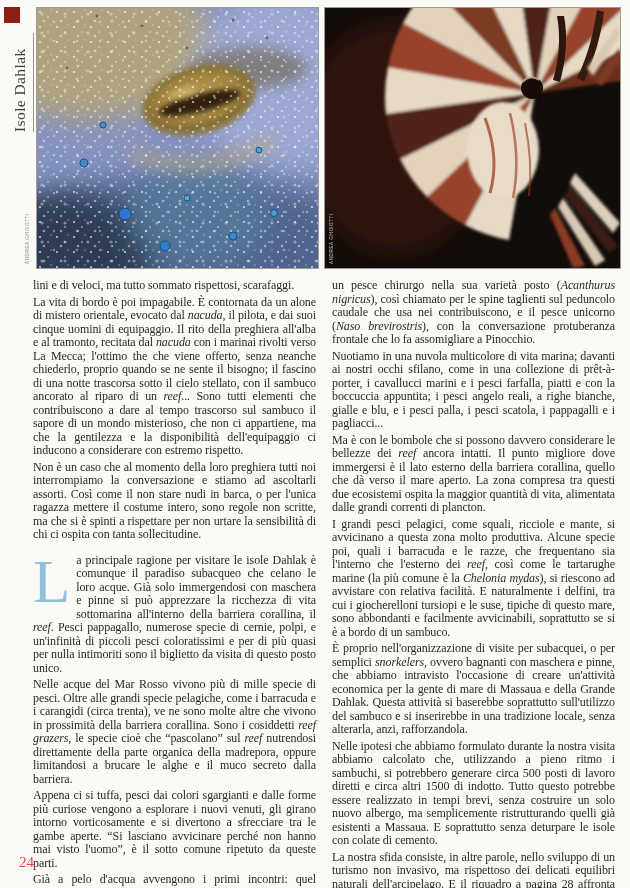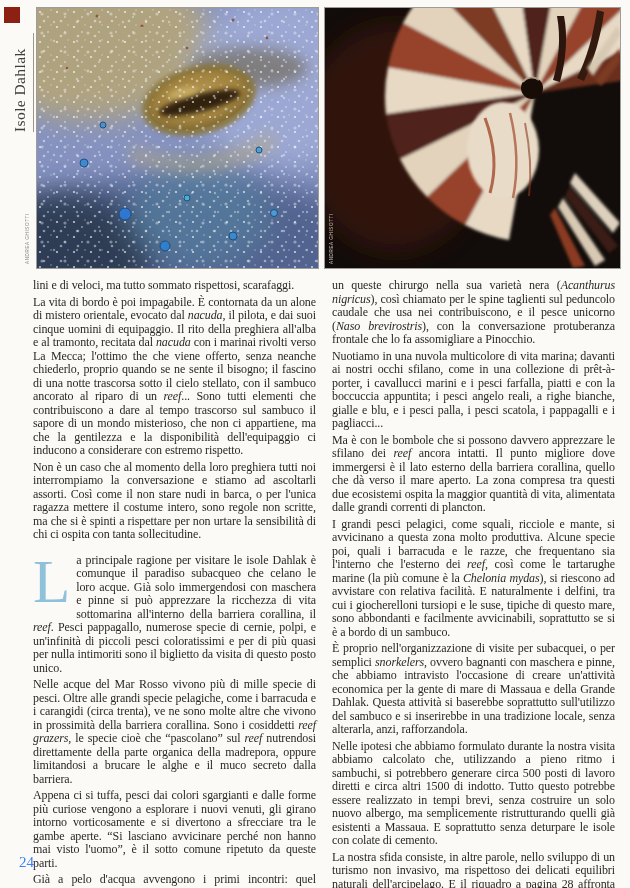--- a/index.html
+++ b/index.html
@@ -37,21 +37,21 @@
   .col-left{left:30px;}
   .col-right{left:329px;}
   .col p{margin:3px;padding:0;}
   .col p.has-dropcap{margin-top:12px;}
   .dropcap{
     float:left;font-size:61px;line-height:50px;height:52px;
     margin:3px 6px 0 0;color:#8fc2da;
   }
   .col i{font-style:italic;}
   
-  .page-number{position:absolute;left:19px;top:854px;font-size:15px;color:#3b82f6;}
+  .page-number{position:absolute;left:19px;top:854px;font-size:15px;color:#ef4444;}
 </style>
 </head>
 <body>
 
 <div class="page">
 
   <div class="corner-square" style="background: rgb(140, 32, 18);"></div>
   <div class="sidebar-title">Isole Dahlak</div>
   <div class="sidebar-rule"></div>
 
@@ -174,23 +174,23 @@
     <p><span>lini e di veloci, ma tutto sommato rispettosi, scarafaggi.</span></p>
     <p><span>La vita di bordo è poi impagabile. È contornata da un alone di mistero orientale, evocato dal </span><i>nacuda</i><span>, il pilota, e dai suoi cinque uomini di equipaggio. Il rito della preghiera all'alba e al tramonto, recitata dal </span><i>nacuda</i><span> con i marinai rivolti verso La Mecca; l'ottimo the che viene offerto, senza neanche chiederlo, proprio quando se ne sente il bisogno; il fascino di una notte trascorsa sotto il cielo stellato, con il sambuco ancorato al riparo di un </span><i>reef</i><span>... Sono tutti elementi che contribuiscono a dare al tempo trascorso sul sambuco il sapore di un mondo misterioso, che non ci appartiene, ma che la gentilezza e la disponibilità dell'equipaggio ci inducono a considerare con estremo rispetto.</span></p>
     <p><span>Non è un caso che al momento della loro preghiera tutti noi interrompiamo la conversazione e stiamo ad ascoltarli assorti. Così come il non stare nudi in barca, o per l'unica ragazza mettere il costume intero, sono regole non scritte, ma che si è spinti a rispettare per non urtare la sensibilità di chi ci ospita con tanta sollecitudine.</span></p>
     <p class="has-dropcap"><span class="dropcap" style="color: rgb(143, 194, 218);">L</span><span><span>a principale ragione per visitare le isole Dahlak è comunque il paradiso subacqueo che celano le loro acque. Già solo immergendosi con maschera e pinne si può apprezzare la ricchezza di vita sottomarina all'interno della barriera corallina, il </span><i>reef</i><span>. Pesci pappagallo, numerose specie di cernie, polpi, e un'infinità di piccoli pesci coloratissimi e per di più quasi per nulla intimoriti sono il biglietto da visita di questo posto unico.</span></span></p>
     <p><span>Nelle acque del Mar Rosso vivono più di mille specie di pesci. Oltre alle grandi specie pelagiche, come i barracuda e i carangidi (circa trenta), ve ne sono molte altre che vivono in prossimità della barriera corallina. Sono i cosiddetti </span><i>reef grazers</i><span>, le specie cioè che “pascolano” sul </span><i>reef</i><span> nutrendosi direttamente della parte organica della madrepora, oppure limitandosi a brucare le alghe e il muco secreto dalla barriera.</span></p>
     <p><span>Appena ci si tuffa, pesci dai colori sgargianti e dalle forme più curiose vengono a esplorare i nuovi venuti, gli girano intorno vorticosamente e si divertono a sfrecciare tra le gambe aperte. “Si lasciano avvicinare perché non hanno mai visto l'uomo”, è il sotto comune ripetuto da queste parti.</span></p>
     <p><span>Già a pelo d'acqua avvengono i primi incontri: quel pesciolino dal corpo argentato ed esilissimo è il pesce trombetta (</span><i>Pinocchio commersonii</i><span>), ed ecco, poco distante da questo,</span></p>
   </div>
 
   <div class="col col-right">
-    <p><span>un queste chirurgo nella sua varietà nera (</span><i>Acanthurus nigricus</i><span>), così chiamato per le spine taglienti sul peduncolo caudale che usa nei contribuiscono, e il pesce unicorno (</span><i>Naso brevirostris</i><span>), con la conversazione protuberanza frontale che lo fa assomigliare a Pinocchio.</span></p>
+    <p><span>un pesce chirurgo nella sua varietà posto (</span><i>Acanthurus nigricus</i><span>), così chiamato per le spine taglienti sul peduncolo caudale che usa nei contribuiscono, e il pesce unicorno (</span><i>Naso brevirostris</i><span>), con la conversazione protuberanza frontale che lo fa assomigliare a Pinocchio.</span></p>
     <p><span>Nuotiamo in una nuvola multicolore di vita marina; davanti ai nostri occhi sfilano, come in una collezione di prêt-à-porter, i cavallucci marini e i pesci farfalla, piatti e con la boccuccia appuntita; i pesci angelo reali, a righe bianche, gialle e blu, e i pesci palla, i pesci scatola, i pappagalli e i pagliacci...</span></p>
-    <p><span>Ma è con le bombole che si possono davvero apprezzare le sfilano dei </span><i>reef</i><span> ancora intatti. Il punto migliore dove immergersi è il lato esterno della barriera corallina, quello che dà verso il mare aperto. La zona compresa tra questi due ecosistemi ospita la maggior quantità di vita, alimentata dalle grandi correnti di plancton.</span></p>
+    <p><span>Ma è con le bombole che si possono davvero considerare le bellezze dei </span><i>reef</i><span> ancora intatti. Il punto migliore dove immergersi è il lato esterno della barriera corallina, quello che dà verso il mare aperto. La zona compresa tra questi due ecosistemi ospita la maggior quantità di vita, alimentata dalle grandi correnti di plancton.</span></p>
     <p><span>I grandi pesci pelagici, come squali, ricciole e mante, si avvicinano a questa zona molto produttiva. Alcune specie poi, quali i barracuda e le razze, che frequentano sia l'interno che l'esterno dei </span><i>reef</i><span>, così come le tartarughe marine (la più comune è la </span><i>Chelonia mydas</i><span>), si riescono ad avvistare con relativa facilità. E naturalmente i delfini, tra cui i giocherelloni tursiopi e le suse, tipiche di questo mare, sono abbondanti e facilmente avvicinabili, soprattutto se si è a bordo di un sambuco.</span></p>
     <p><span>È proprio nell'organizzazione di visite per subacquei, o per semplici </span><i>snorkelers</i><span>, ovvero bagnanti con maschera e pinne, che abbiamo intravisto l'occasione di creare un'attività economica per la gente di mare di Massaua e della Grande Dahlak. Questa attività si baserebbe soprattutto sull'utilizzo del sambuco e si inserirebbe in una tradizione locale, senza alterarla, anzi, rafforzandola.</span></p>
     <p><span>Nelle ipotesi che abbiamo formulato durante la nostra visita abbiamo calcolato che, utilizzando a pieno ritmo i sambuchi, si potrebbero generare circa 500 posti di lavoro diretti e circa altri 1500 di indotto. Tutto questo potrebbe essere realizzato in tempi brevi, senza costruire un solo nuovo albergo, ma semplicemente ristrutturando quelli già esistenti a Massaua. E soprattutto senza deturpare le isole con colate di cemento.</span></p>
     <p><span>La nostra sfida consiste, in altre parole, nello sviluppo di un turismo non invasivo, ma rispettoso dei delicati equilibri naturali dell'arcipelago. E il riquadro a pagina 28 affronta ap-</span></p>
   </div>
 
   <div class="page-number">24</div>
 </div>
 
 </body></html>

